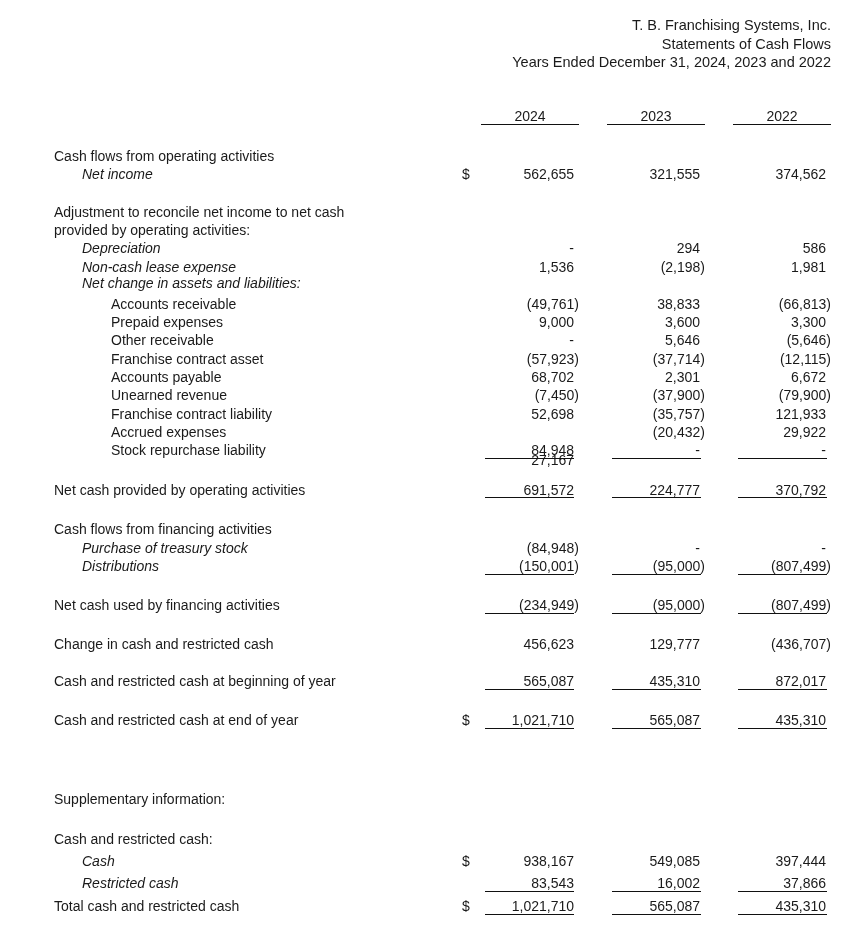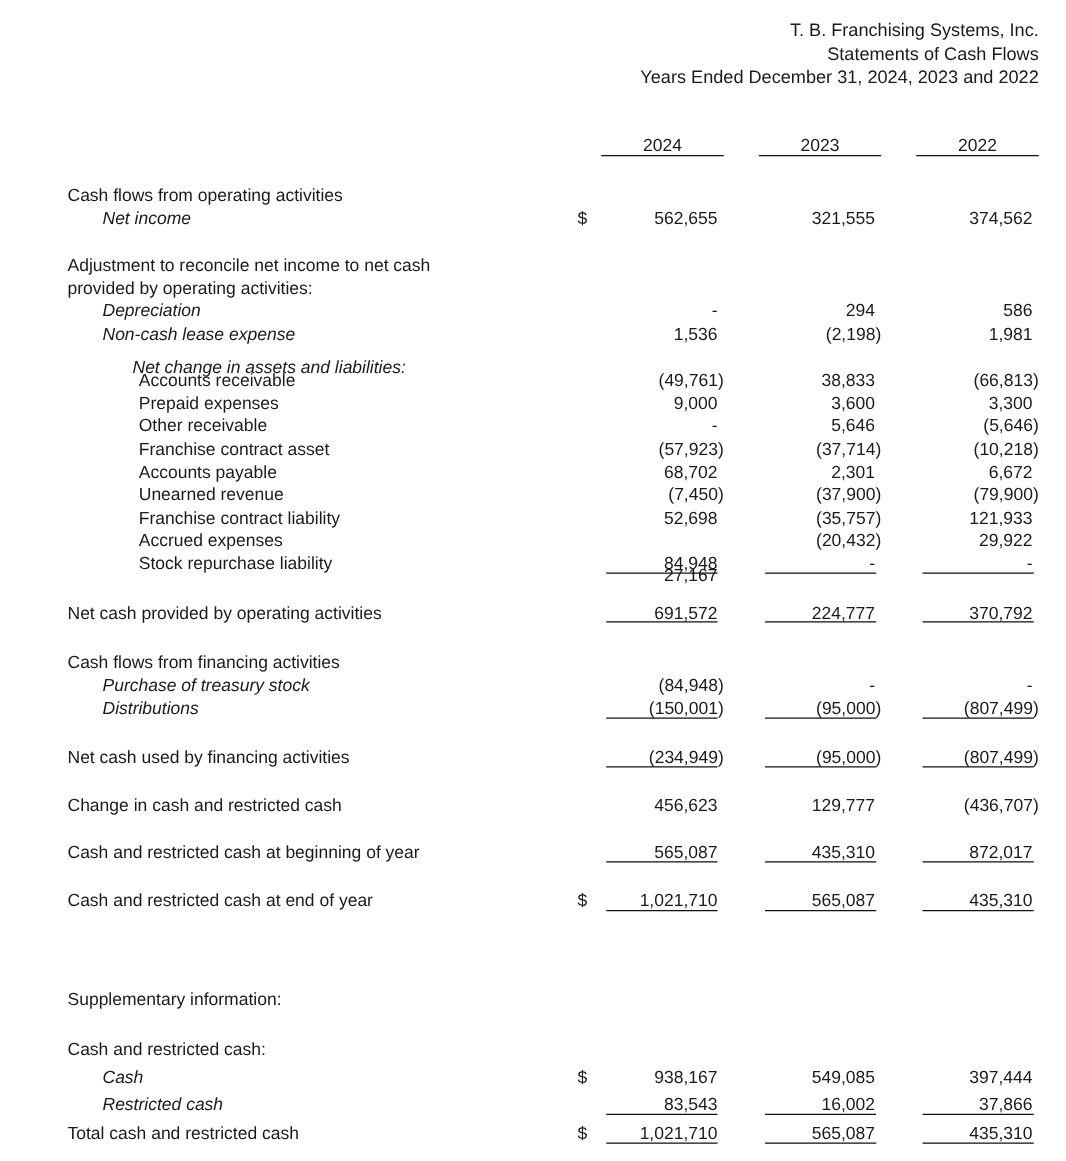--- a/index.html
+++ b/index.html
@@ -50,41 +50,41 @@
 <div class="lbl ind1" style="top:239px;">Depreciation</div>
 <div class="num c0" style="top:239px;">-</div>
 <div class="num c1" style="top:239px;">294</div>
 <div class="num c2" style="top:239px;">586</div>
 
 <div class="lbl ind1" style="top:258px;">Non-cash lease expense</div>
 <div class="num c0" style="top:258px;">1,536</div>
 <div class="num c1" style="top:258px;left:611px;">(2,198)</div>
 <div class="num c2" style="top:258px;">1,981</div>
 
-<div class="lbl ind1" style="top:284px;margin-left:24px;">Net change in assets and liabilities:</div>
+<div class="lbl ind1" style="top:274px;">Net change in assets and liabilities:</div>
 
 <div class="lbl ind2" style="top:295px;">Accounts receivable</div>
 <div class="num c0" style="top:295px;left:485px;">(49,761)</div>
 <div class="num c1" style="top:295px;">38,833</div>
 <div class="num c2" style="top:295px;left:737px;">(66,813)</div>
 
 <div class="lbl ind2" style="top:313px;">Prepaid expenses</div>
 <div class="num c0" style="top:313px;">9,000</div>
 <div class="num c1" style="top:313px;">3,600</div>
 <div class="num c2" style="top:313px;">3,300</div>
 
 <div class="lbl ind2" style="top:331px;">Other receivable</div>
 <div class="num c0" style="top:331px;">-</div>
 <div class="num c1" style="top:331px;">5,646</div>
 <div class="num c2" style="top:331px;left:737px;">(5,646)</div>
 
 <div class="lbl ind2" style="top:350px;">Franchise contract asset</div>
 <div class="num c0" style="top:350px;left:485px;">(57,923)</div>
 <div class="num c1" style="top:350px;left:611px;">(37,714)</div>
-<div class="num c2" style="top:350px;left:737px;">(10,218)</div>
+<div class="num c2" style="top:350px;left:737px;">(12,115)</div>
 
 <div class="lbl ind2" style="top:368px;">Accounts payable</div>
 <div class="num c0" style="top:368px;">68,702</div>
 <div class="num c1" style="top:368px;">2,301</div>
 <div class="num c2" style="top:368px;">6,672</div>
 
 <div class="lbl ind2" style="top:386px;">Unearned revenue</div>
 <div class="num c0" style="top:386px;left:485px;">(7,450)</div>
 <div class="num c1" style="top:386px;left:611px;">(37,900)</div>
 <div class="num c2" style="top:386px;left:737px;">(79,900)</div>

